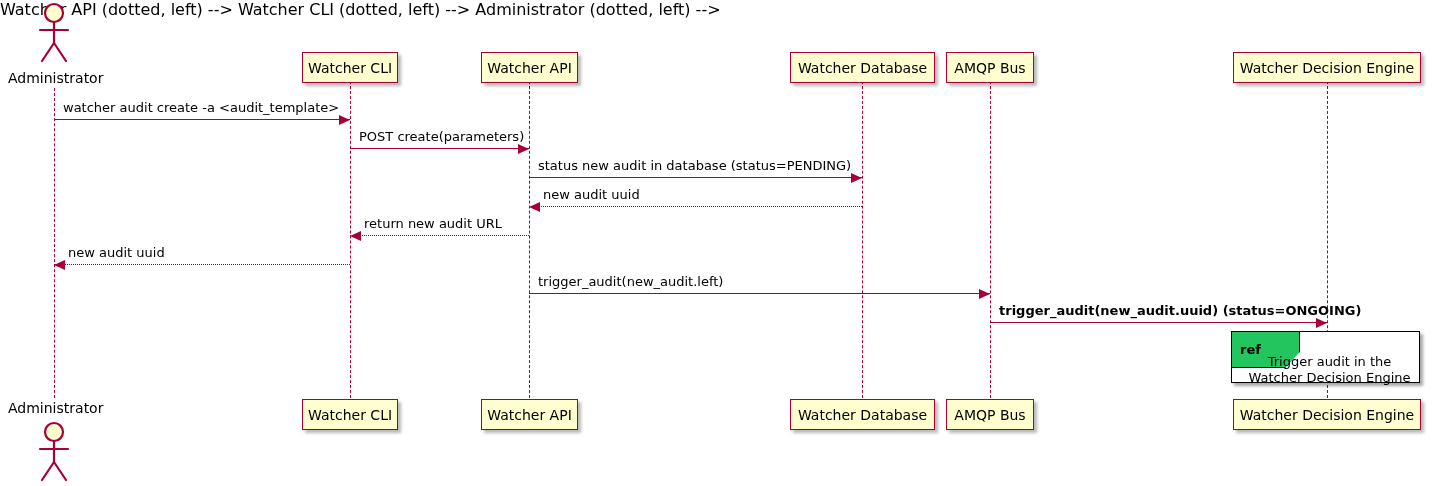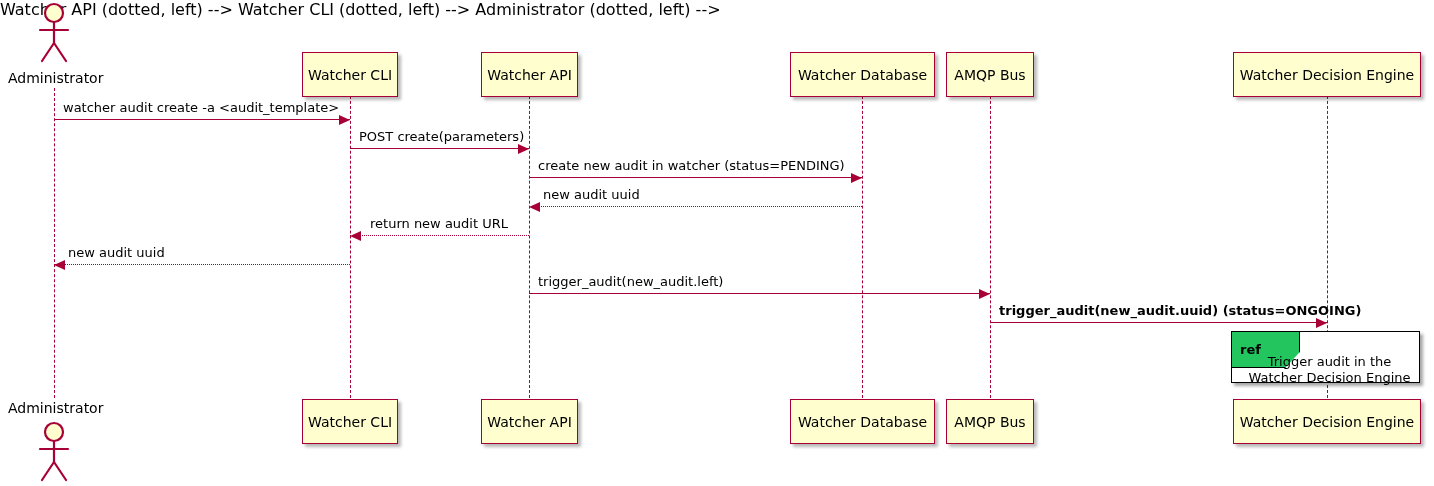--- a/index.html
+++ b/index.html
@@ -26,21 +26,21 @@
     border: 1.5px solid #A80036;
     box-shadow: 3px 3px 3px rgba(0,0,0,0.28);
     color: #000000;
     font-size: 14px;
     line-height: 1;
     display: flex;
     align-items: center;
     justify-content: center;
     white-space: nowrap;
     padding: 0 8px;
-    height: 45px;
+    height: 31px;
   }
 
   
   .lifeline {
     position: absolute;
     width: 0;
     border-left: 1.5px dashed #A80036;
   }
 
   
@@ -189,35 +189,35 @@
   <div class="msg" style="left:350px; top:148px; width:179px;">
     <div class="msg-line" style="width:179px;"></div>
     <div class="arrowhead right" style="left:168px;"></div>
     <div class="msg-label" style="left:9px;">POST create(parameters)</div>
   </div>
 
   
   <div class="msg" style="left:529px; top:177px; width:333px;">
     <div class="msg-line" style="width:333px;"></div>
     <div class="arrowhead right" style="left:322px;"></div>
-    <div class="msg-label" style="left:9px;">create new audit in watcher (status=PENDING)</div>
+    <div class="msg-label" style="left:9px;">status new audit in database (status=PENDING)</div>
   </div>
 
    Watcher API (dotted, left) --&gt;
   <div class="msg" style="left:529px; top:206px; width:333px;">
     <div class="msg-line dotted" style="width:333px;"></div>
     <div class="arrowhead left" style="left:0px;"></div>
     <div class="msg-label" style="left:14px;">new audit uuid</div>
   </div>
 
    Watcher CLI (dotted, left) --&gt;
   <div class="msg" style="left:350px; top:235px; width:179px;">
     <div class="msg-line dotted" style="width:179px;"></div>
     <div class="arrowhead left" style="left:0px;"></div>
-    <div class="msg-label" style="left:20px;">return new audit URL</div>
+    <div class="msg-label" style="left:14px;">return new audit URL</div>
   </div>
 
    Administrator (dotted, left) --&gt;
   <div class="msg" style="left:54px; top:264px; width:296px;">
     <div class="msg-line dotted" style="width:296px;"></div>
     <div class="arrowhead left" style="left:0px;"></div>
     <div class="msg-label" style="left:14px;">new audit uuid</div>
   </div>
 
   

